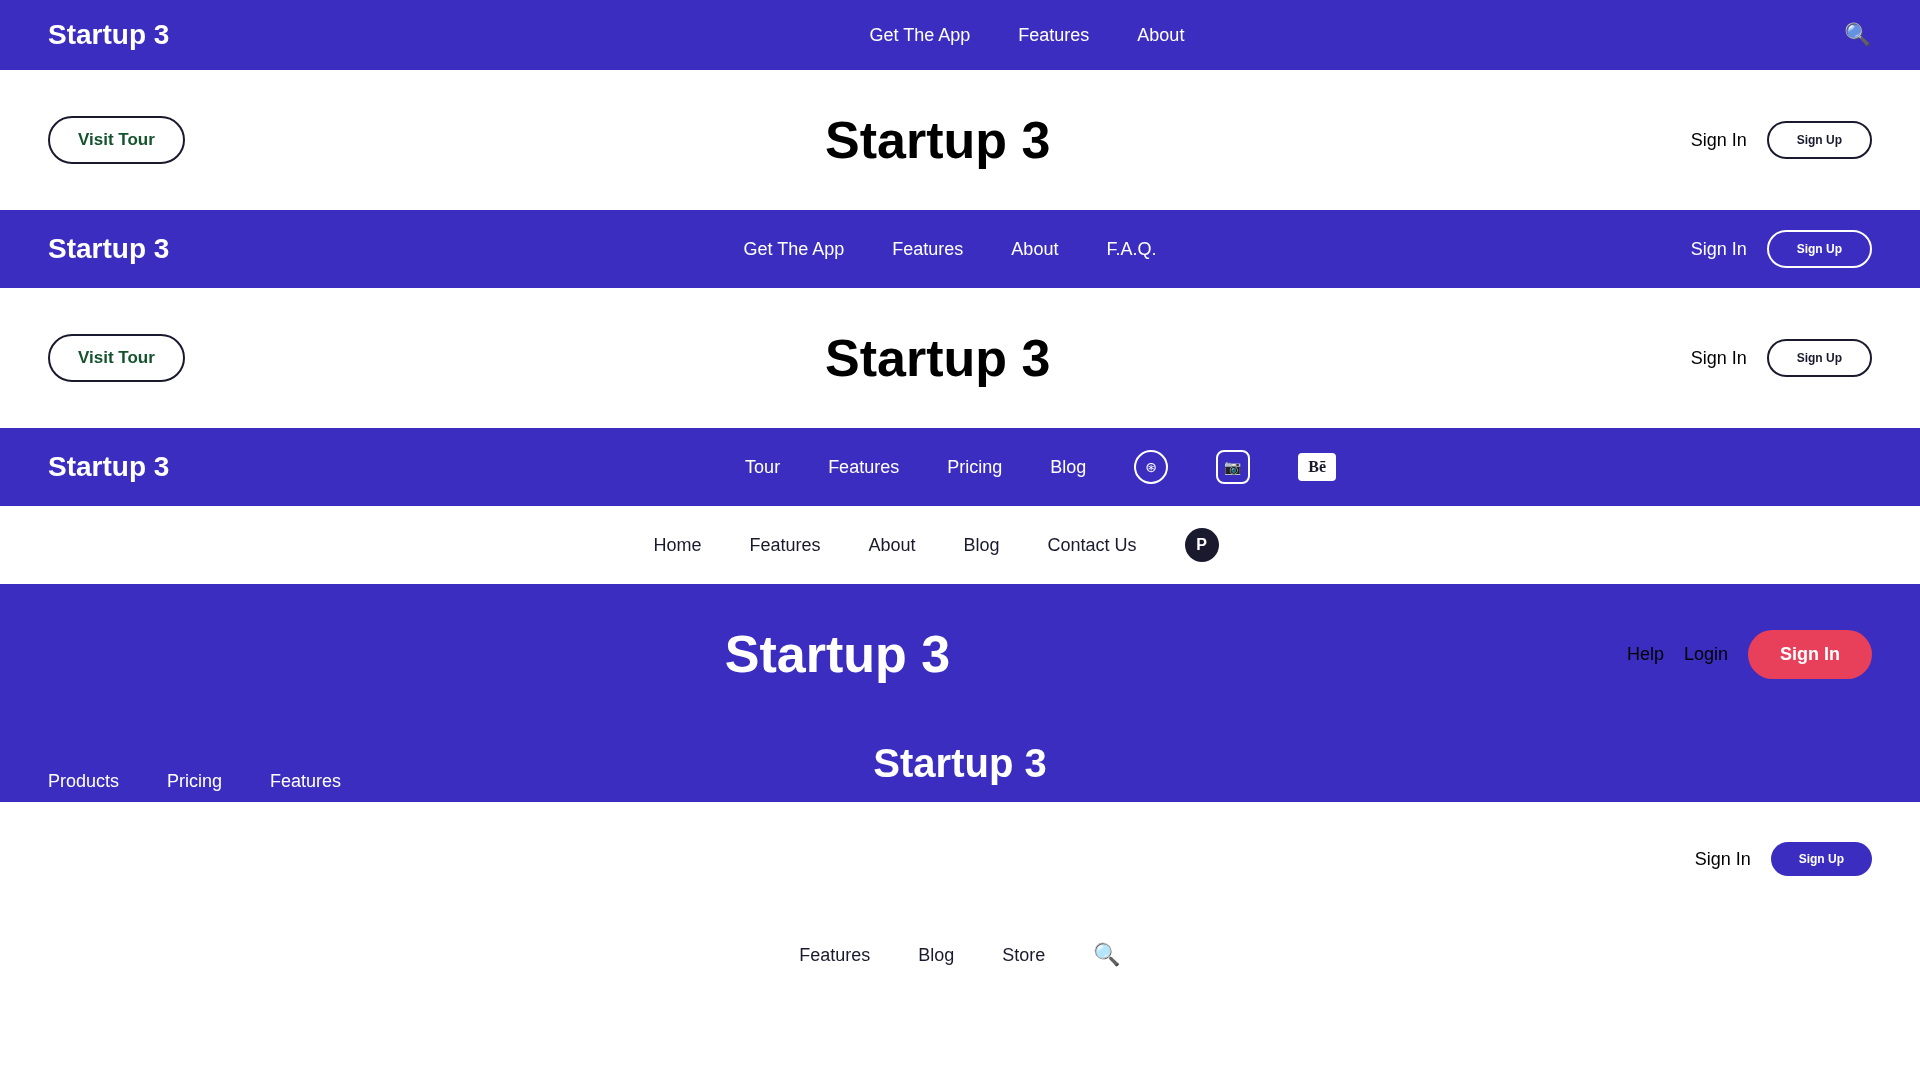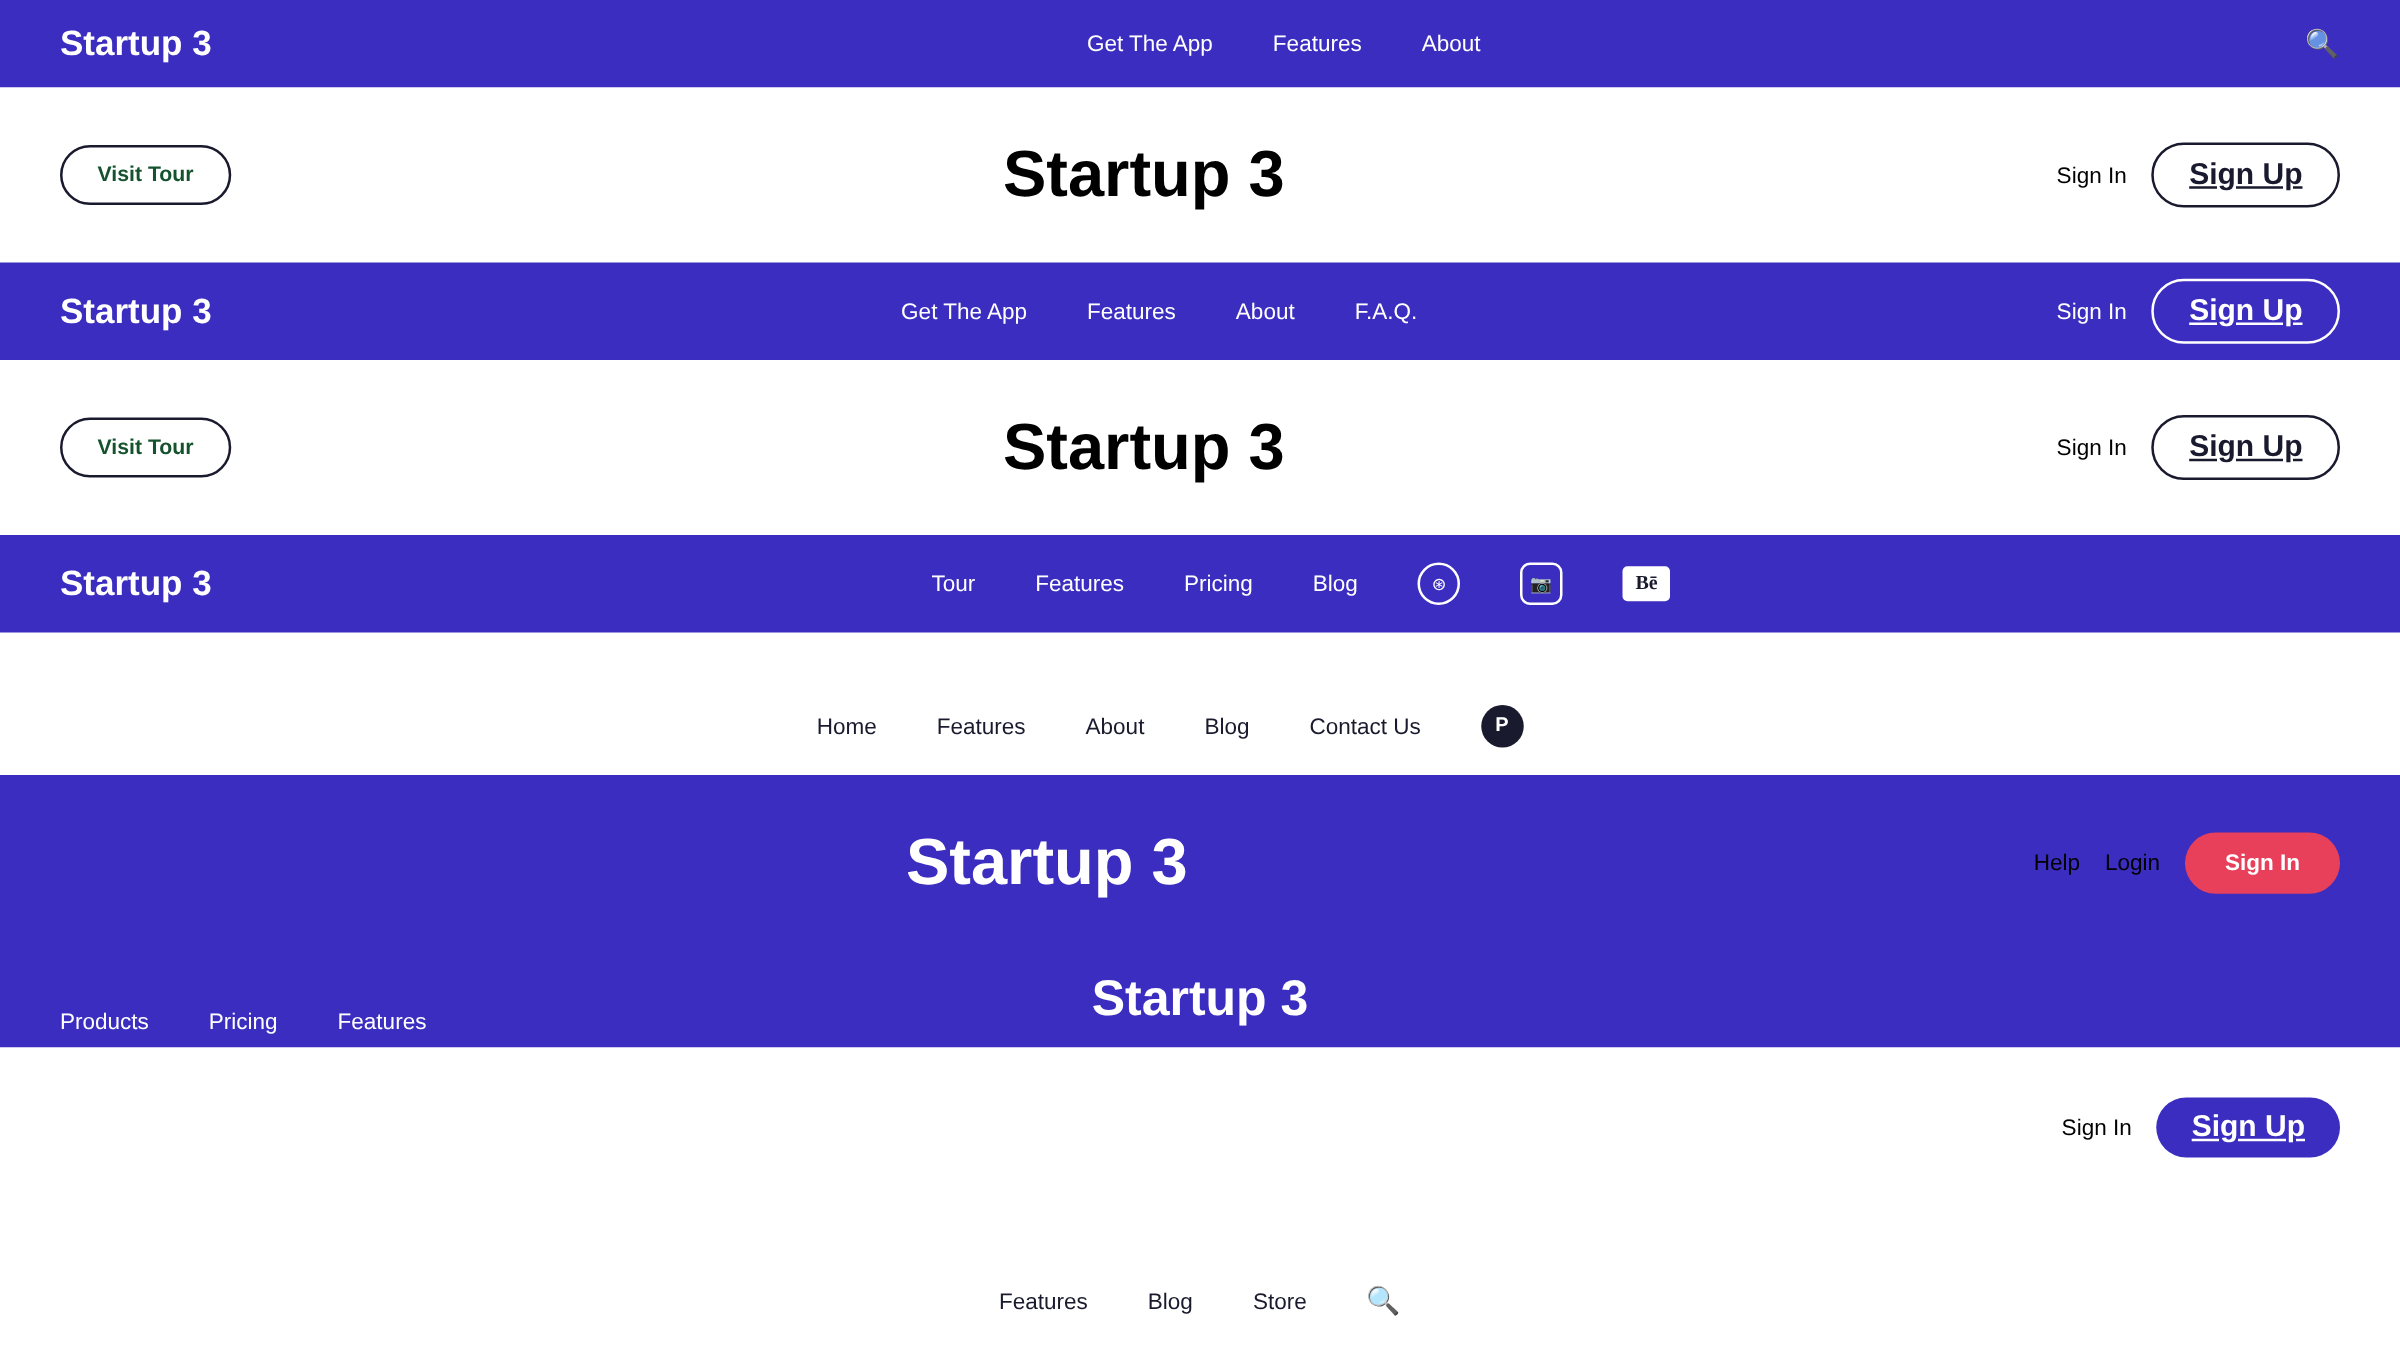--- a/index.html
+++ b/index.html
@@ -7,21 +7,21 @@
 
     
     .navbar {
       display: flex;
       align-items: center;
       padding: 0 48px;
       height: 70px;
       position: relative;
     }
     .navbar.dark { background: #3b2dbf; color: #fff; }
-    .navbar.light { background: #fff; color: #1a1a2e; margin-top: 36px; }
+    .navbar.light { background: #fff; color: #1a1a2e; }
 
     .brand {
       font-size: 28px;
       font-weight: 800;
       white-space: nowrap;
       margin-right: 40px;
     }
     .navbar.dark .brand { color: #fff; }
 
     .nav-links {
@@ -50,27 +50,26 @@
     .btn-signin {
       font-size: 18px;
       font-weight: 500;
       background: none;
       border: none;
       cursor: pointer;
     }
     .navbar.dark .btn-signin { color: #fff; }
 
     .btn-signup {
-      font-size: 24px;
+      font-size: 12px;
       font-weight: 600;
       padding: 10px 28px;
       border-radius: 50px;
       cursor: pointer;
       border: none;
-      text-decoration: underline;
     }
     .btn-signup.outlined {
       background: transparent;
       border: 2px solid #fff;
       color: #fff;
     }
     .btn-signup.filled-purple {
       background: #3b2dbf;
       color: #fff;
     }

